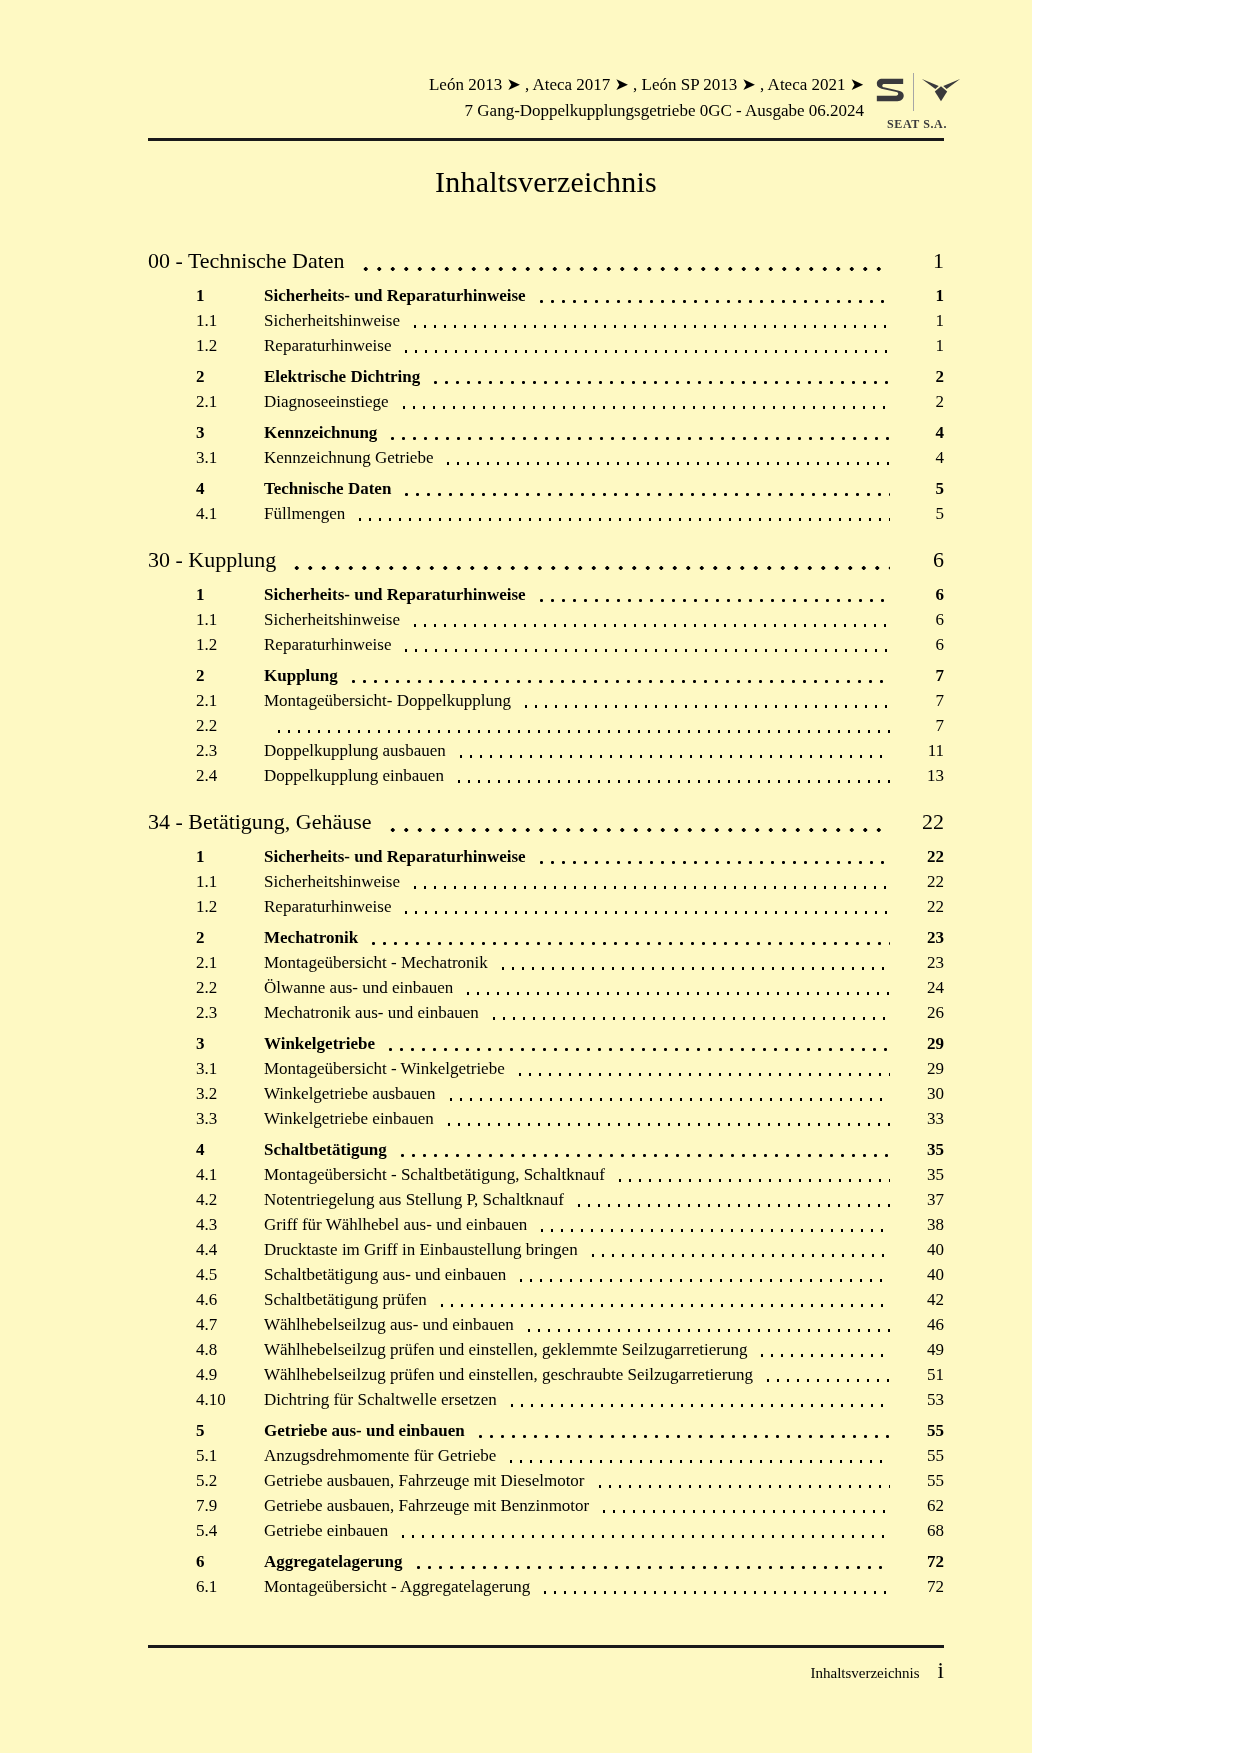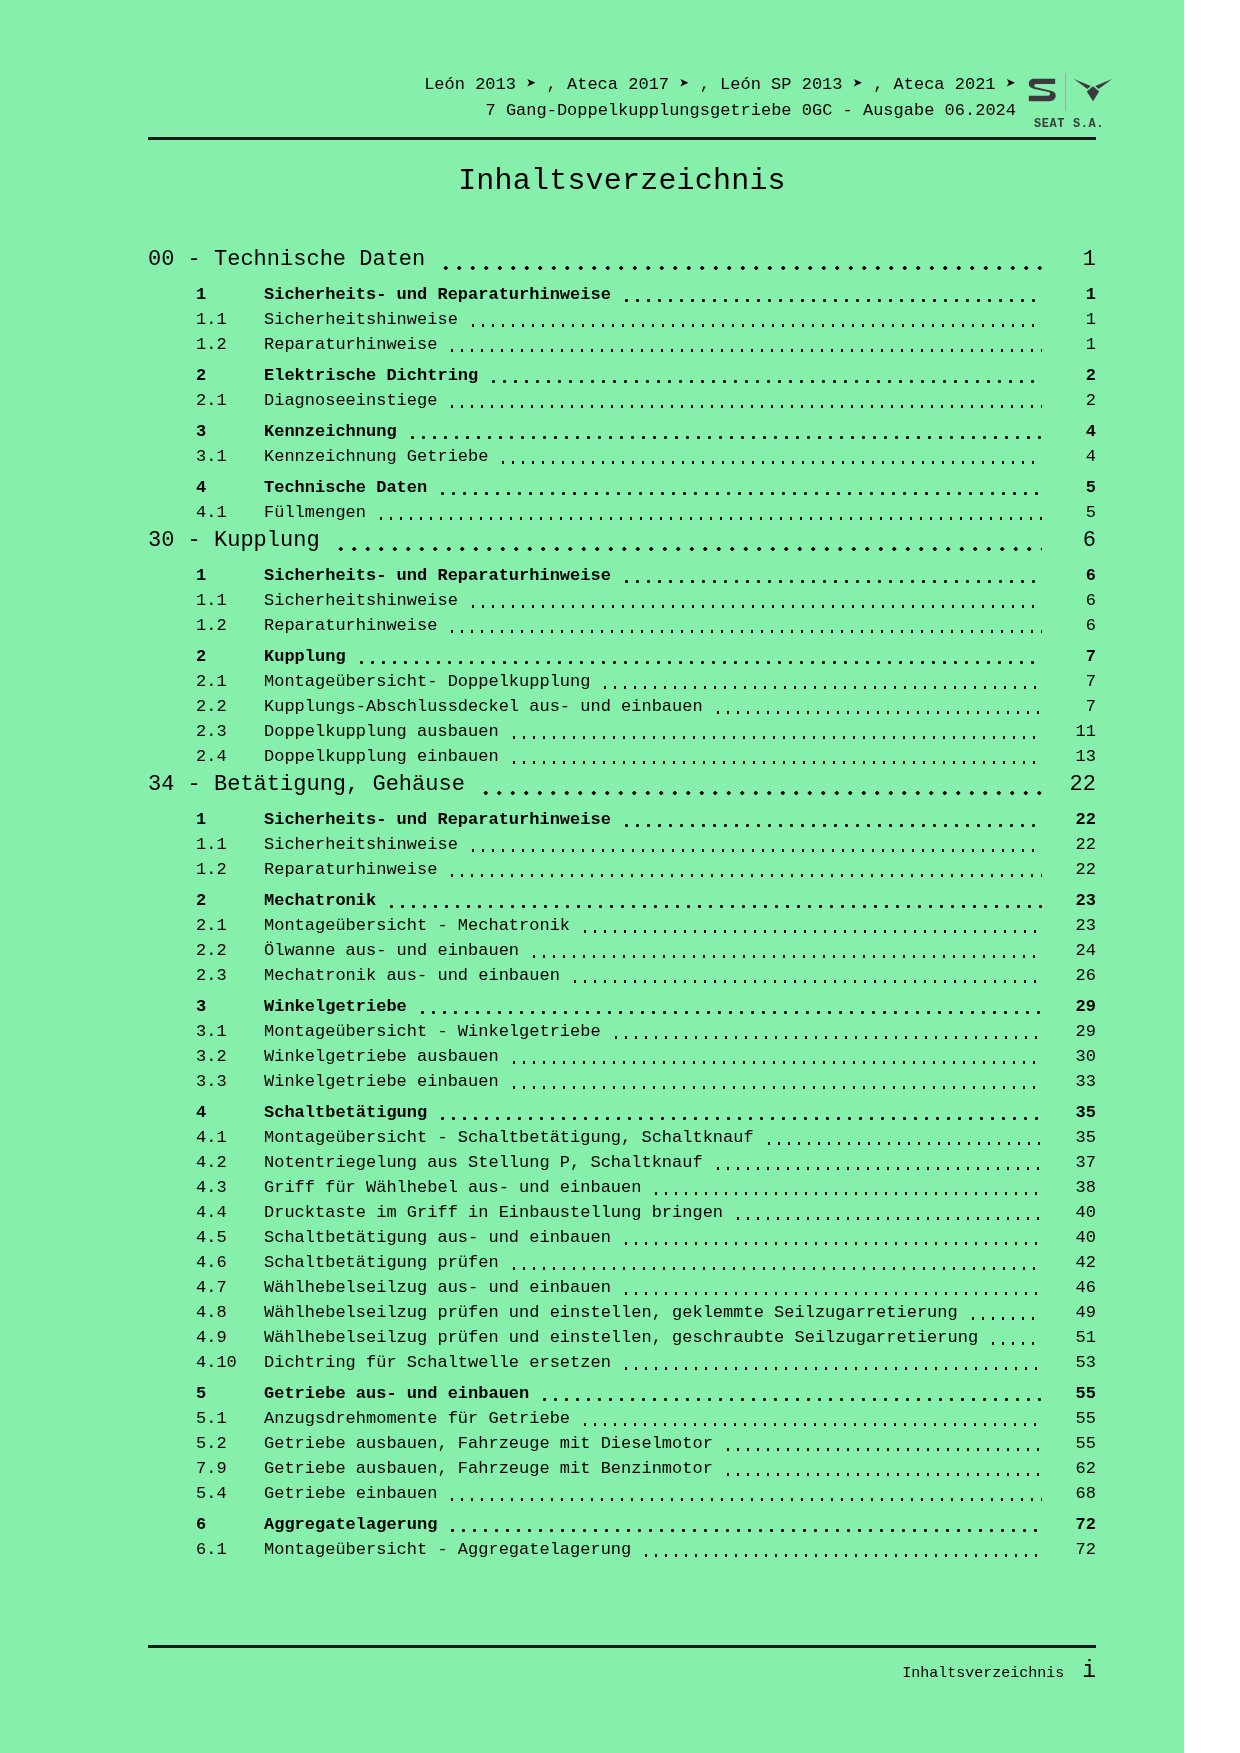--- a/index.html
+++ b/index.html
@@ -1,24 +1,24 @@
 <!DOCTYPE html>
 <html><head>
 <meta charset="utf-8">
 <style>
   html, body { margin: 0; padding: 0; background: #ffffff; }
   .page {
     position: relative;
-    width: 1184px;
+    width: 1032px;
     height: 1753px;
     box-sizing: border-box;
     padding: 70px 88px 0 148px;
-    background: #86efac;
+    background: #fef9c3;
     color: #000;
-    font-family: Liberation Mono, monospace;
+    font-family: Liberation Serif, serif;
     overflow: hidden;
   }
 
   
   .hdr {
     display: flex;
     justify-content: flex-end;
     align-items: flex-start;
     gap: 12px;
     margin-right: -14px;
@@ -66,21 +66,21 @@
     background-position: left bottom;
   }
 
   .toc-row.l2 { font-size: 17px; line-height: 25px; padding-left: 48px; }
   .toc-row.l1 { font-size: 17px; line-height: 25px; padding-left: 48px; font-weight: bold; margin-top: 6px; }
   .toc-row.l1 .leader {
     background-image: radial-gradient(circle, #000 1.35px, transparent 1.55px);
     background-size: 11px 3px;
   }
 
-  .toc-row.section { font-size: 22px; line-height: 32px; margin-bottom: 5px; }
+  .toc-row.section { font-size: 22px; line-height: 32px; margin-top: 18px; margin-bottom: 5px; }
   .toc-row.section:first-child { margin-top: 0; }
   .toc-row.section .leader {
     height: 4px;
     margin: 0 6px 6px 14px;
     background-image: radial-gradient(circle, #000 1.6px, transparent 1.8px);
     background-size: 13.5px 4px;
   }
   .toc-row.section .page-num { font-size: 22px; }
 
   
@@ -222,21 +222,20 @@
         <span class="page-num">7</span>
       </div>
       <div class="toc-row l2">
         <span class="num">2.1</span>
         <span class="title">Montageübersicht- Doppelkupplung</span>
         <span class="leader"></span>
         <span class="page-num">7</span>
       </div>
       <div class="toc-row l2">
         <span class="num">2.2</span>
-        <span class="title">Kupplungs-Abschlussdeckel aus- und einbauen</span>
         <span class="leader"></span>
         <span class="page-num">7</span>
       </div>
       <div class="toc-row l2">
         <span class="num">2.3</span>
         <span class="title">Doppelkupplung ausbauen</span>
         <span class="leader"></span>
         <span class="page-num">11</span>
       </div>
       <div class="toc-row l2">

